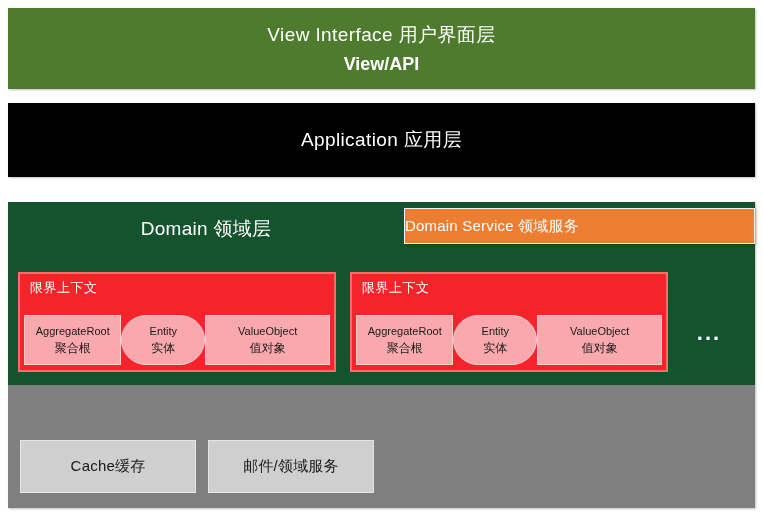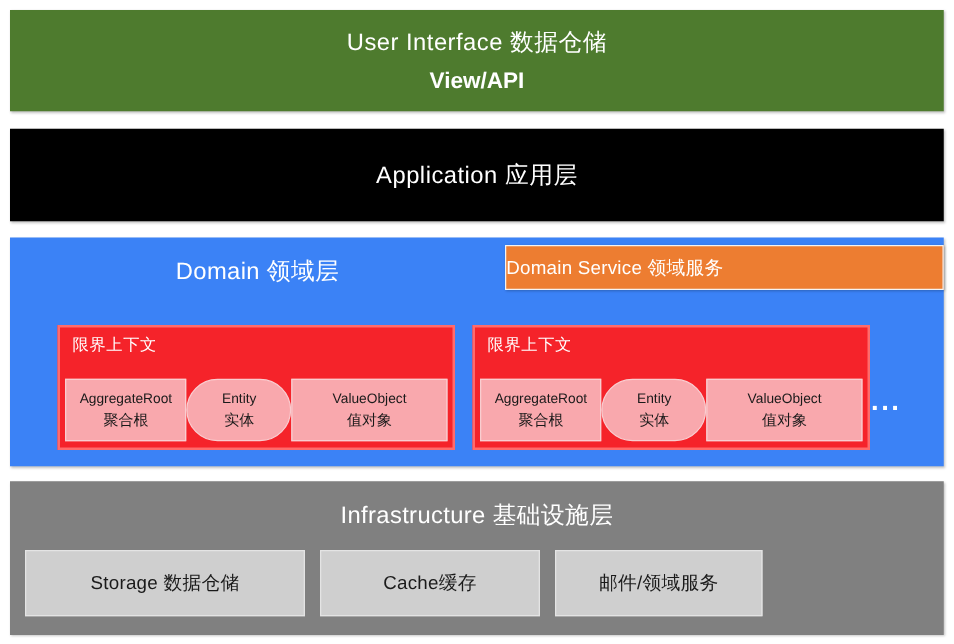--- a/index.html
+++ b/index.html
@@ -65,24 +65,24 @@
     box-shadow: 1px 1px 2px rgba(0,0,0,0.25);
   }
   .band-app .line1 {
     font-size: 19px;
     letter-spacing: 0.4px;
   }
 
   
   .band-domain {
     left: 8px;
-    top: 190px;
+    top: 202px;
     width: 747px;
     height: 183px;
-    background: #3b82f6;
+    background: #14532d;
     display: block;
     box-shadow: 1px 1px 2px rgba(0,0,0,0.25);
   }
   .domain-title {
     position: absolute;
     left: 0;
     top: 14px;
     width: 396px;
     text-align: center;
     font-size: 19px;
@@ -108,21 +108,20 @@
   }
 
   
   .bc {
     position: absolute;
     top: 70px;
     height: 100px;
     background: #f5232a;
     border: 2px solid #ff6b6b;
     box-sizing: border-box;
-    margin-left: 28px;
   }
   .bc-1 { left: 10px;  width: 318px; }
   .bc-2 { left: 342px; width: 318px; }
   .bc-title {
     position: absolute;
     left: 10px;
     top: 5px;
     font-size: 13px;
     color: #ffffff;
     letter-spacing: 0.5px;
@@ -217,21 +216,21 @@
   .infra-item.w2 { width: 176px; }
   .infra-item.w3 { width: 166px; }
   .infra-item.w4 { width: 118px; }
 </style>
 </head>
 <body>
 
 <div class="canvas">
 
   <div class="band band-ui">
-    <div class="line1">User Interface 数据仓储</div>
+    <div class="line1">View Interface 用户界面层</div>
     <div class="line2">View/API</div>
   </div>
 
   <div class="band band-app">
     <div class="line1">Application  应用层</div>
   </div>
 
   <div class="band band-domain">
 
     <div class="domain-title">Domain 领域层</div>
@@ -273,25 +272,21 @@
           <span class="en">ValueObject</span>
           <span class="zh">值对象</span>
         </div>
       </div>
     </div>
 
     <div class="bc-ellipsis">...</div>
   </div>
 
   <div class="band band-infra">
-    <div class="infra-title">Infrastructure  基础设施层</div>
     <div class="infra-items">
-      <div class="infra-item w1">
-        <span>Storage 数据仓储</span>
-      </div>
       <div class="infra-item w2">
         <span>Cache缓存</span>
       </div>
       <div class="infra-item w3">
         <span>邮件/领域服务</span>
       </div>
     </div>
   </div>
 
 </div>

